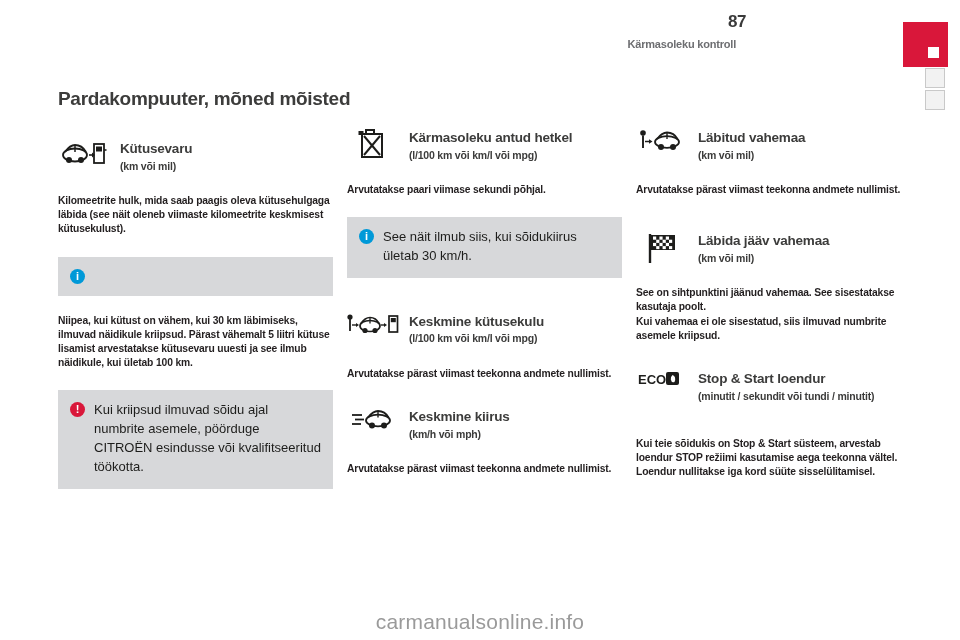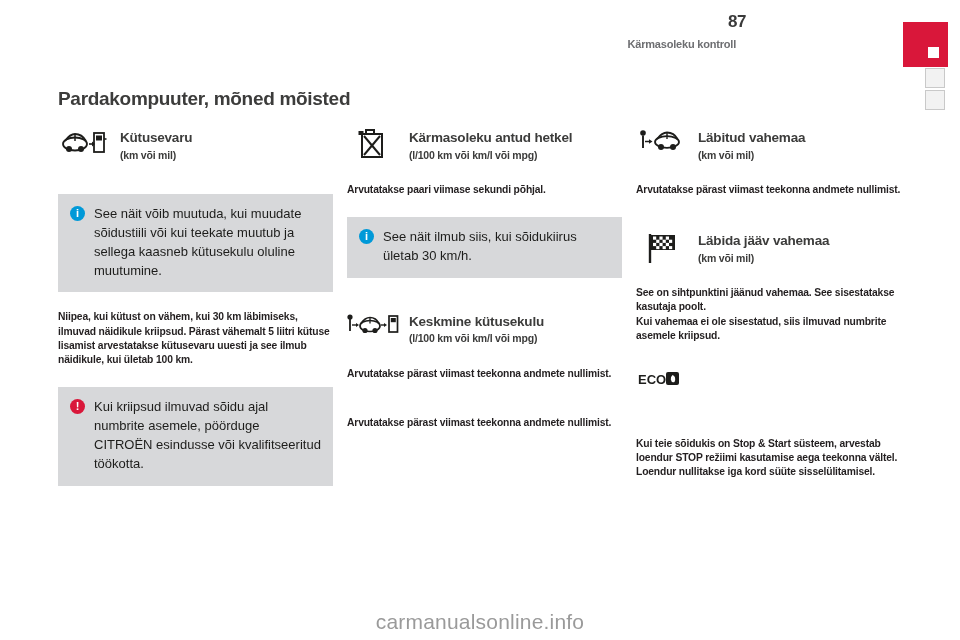--- a/index.html
+++ b/index.html
@@ -16,21 +16,21 @@
   .hdr-sq1{left:925px;top:68px;}
   .hdr-sq2{left:925px;top:90px;}
   .page-num{position:absolute;right:58px;top:12px;font-size:17px;font-weight:bold;color:#3a3a3a;letter-spacing:-0.5px;}
   .hdr-title{position:absolute;right:68px;top:38px;font-size:11px;font-weight:bold;color:#6d6e71;letter-spacing:-0.2px;}
 
   
   .page-title{position:absolute;left:58px;top:88px;font-size:19px;font-weight:bold;color:#3c3c3b;letter-spacing:-0.3px;}
 
   
   .col{position:absolute;width:275px;}
-  .col1{left:58px;top:128px;}
+  .col1{left:58px;top:139px;}
   .col2{left:347px;top:128px;}
   .col3{left:636px;top:128px;}
 
   
   .sec{position:relative;margin-bottom:0;}
   .sec-head{display:flex;align-items:flex-start;gap:10px;}
   .icon-box{width:52px;height:46px;flex:0 0 52px;display:flex;justify-content:center;background:#ffffff;}
   .sec-titles{padding-top:2px;}
   .sec-title{font-size:13.5px;font-weight:bold;color:#3c3c3b;line-height:1.15;letter-spacing:-0.2px;}
   .sec-sub{font-size:10.5px;font-weight:bold;color:#3c3c3b;margin-top:3px;letter-spacing:-0.2px;}
@@ -83,25 +83,25 @@
           <line x1="43" y1="11" x2="45.5" y2="11" stroke="#1d1d1b" stroke-width="1.6"></line>
           <line x1="28" y1="16" x2="32" y2="16" stroke="#1d1d1b" stroke-width="1.6"></line>
           <polygon points="31,13.5 34,16 31,18.5" fill="#1d1d1b"></polygon>
         </svg>
       </div>
       <div class="sec-titles">
         <div class="sec-title">Kütusevaru</div>
         <div class="sec-sub">(km või mil)</div>
       </div>
     </div>
+    <div class="body-txt">Kilomeetrite hulk, mida saab paagis oleva kütusehulgaga läbida (see näit oleneb viimaste kilomeetrite keskmisest kütusekulust).</div>
 
     <div class="spacer-20"></div>
     <div class="note">
       <div class="badge info">i</div>
-      <div class="note-txt">See näit võib muutuda, kui muudate sõidustiili või kui teekate muutub ja sellega kaasneb kütusekulu oluline muutumine.</div>
     </div>
 
     <div class="body-txt" style="margin-top:18px">Niipea, kui kütust on vähem, kui 30 km läbimiseks, ilmuvad näidikule kriipsud. Pärast vähemalt 5 liitri kütuse lisamist arvestatakse kütusevaru uuesti ja see ilmub näidikule, kui ületab 100 km.</div>
 
     <div class="spacer-20"></div>
     <div class="note">
       <div class="badge warn">!</div>
       <div class="note-txt">Kui kriipsud ilmuvad sõidu ajal numbrite asemele, pöörduge CITROËN esindusse või kvalifitseeritud töökotta.</div>
     </div>
   </div>
@@ -160,20 +160,38 @@
         <div class="sec-title">Keskmine kütusekulu</div>
         <div class="sec-sub">(l/100 km või km/l või mpg)</div>
       </div>
     </div>
     <div class="body-txt">Arvutatakse pärast viimast teekonna andmete nullimist.</div>
   </div>
 
   <div class="spacer-26"></div>
 
   <div class="sec">
+    <div class="sec-head">
+      <div class="icon-box">
+        <svg width="46" height="24" viewBox="0 0 46 24">
+          <line x1="2" y1="8" x2="12" y2="8" stroke="#1d1d1b" stroke-width="1.8"></line>
+          <line x1="5" y1="12.5" x2="14" y2="12.5" stroke="#1d1d1b" stroke-width="1.8"></line>
+          <line x1="2" y1="17" x2="11" y2="17" stroke="#1d1d1b" stroke-width="1.8"></line>
+          <ellipse cx="28" cy="13.5" rx="12" ry="5.8" fill="none" stroke="#1d1d1b" stroke-width="1.8"></ellipse>
+          <path d="M18 10.5 Q23 4 28 4 Q35 4 38.5 10.5" fill="none" stroke="#1d1d1b" stroke-width="1.8"></path>
+          <line x1="28" y1="4.5" x2="28" y2="10.5" stroke="#1d1d1b" stroke-width="1.4"></line>
+          <circle cx="22" cy="18.5" r="3" fill="#1d1d1b"></circle>
+          <circle cx="34" cy="18.5" r="3" fill="#1d1d1b"></circle>
+        </svg>
+      </div>
+      <div class="sec-titles">
+        <div class="sec-title">Keskmine kiirus</div>
+        <div class="sec-sub">(km/h või mph)</div>
+      </div>
+    </div>
     <div class="body-txt">Arvutatakse pärast viimast teekonna andmete nullimist.</div>
   </div>
 
 </div>
 
 <div class="col col3">
 
   <div class="sec">
     <div class="sec-head">
       <div class="icon-box">
@@ -234,20 +252,24 @@
 
   <div class="sec">
     <div class="sec-head">
       <div class="icon-box">
         <svg width="48" height="20" viewBox="0 0 48 20">
           <text x="0" y="15" font-family="Liberation Sans, sans-serif" font-size="13" font-weight="bold" fill="#1d1d1b">ECO</text>
           <rect x="28" y="3" width="13" height="13" rx="2" fill="#1d1d1b"></rect>
           <path d="M34.5 6 Q38.5 7.5 36.5 13 Q33.5 14 32.8 10.5 Q32.5 7.5 34.5 6 Z" fill="#ffffff"></path>
         </svg>
       </div>
+      <div class="sec-titles">
+        <div class="sec-title">Stop &amp; Start loendur</div>
+        <div class="sec-sub">(minutit / sekundit või tundi / minutit)</div>
+      </div>
     </div>
     <div class="body-txt" style="margin-top:22px;white-space:pre-line">Kui teie sõidukis on Stop &amp; Start süsteem, arvestab loendur STOP režiimi kasutamise aega teekonna vältel.
 Loendur nullitakse iga kord süüte sisselülitamisel.</div>
   </div>
 
 </div>
 
 <div class="footer">
   <span>carmanualsonline.info</span>
 </div>

